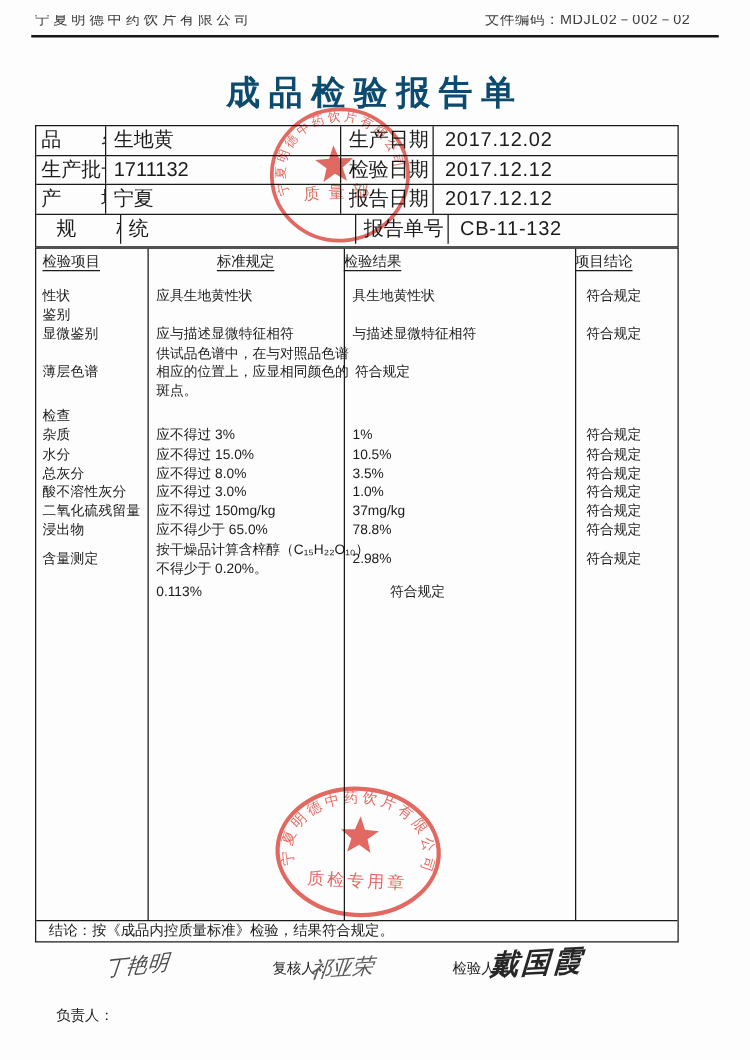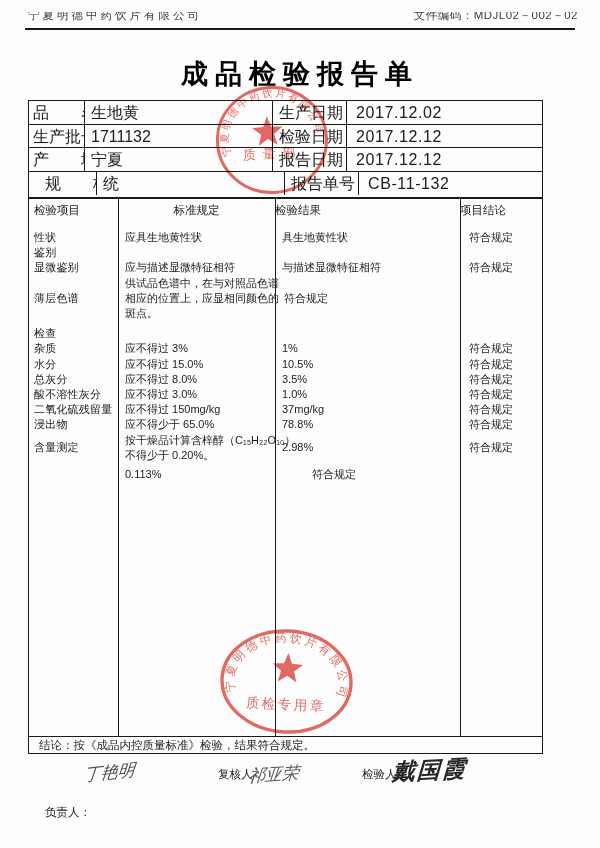--- a/index.html
+++ b/index.html
@@ -4,46 +4,46 @@
 <style>
   html,body{margin:0;padding:0;}
   body{width:600px;height:848px;background:#fdfdfd;position:relative;overflow:hidden;
        font-family:"Liberation Sans","DejaVu Sans",sans-serif;color:#1b1b1b;}
 
   
   .hdr-clip{position:absolute;top:12px;height:17px;overflow:hidden;}
   .hdr-text{display:block;margin-top:-4px;font-size:11.5px;color:#3c3c3c;white-space:nowrap;}
   .hdr-left{left:28px;width:230px;}
   .hdr-left .hdr-text{letter-spacing:3px;}
-  .hdr-right{left:388px;width:190px;text-align:right;}
+  .hdr-right{left:388px;width:190px;}
   .hdr-right .hdr-text{letter-spacing:.5px;}
   .hdr-rule{position:absolute;left:25px;top:28px;width:550px;height:2px;background:#161616;}
 
   
   .title{position:absolute;left:0;top:56px;width:100%;text-align:center;
          font-family:"Liberation Serif","DejaVu Serif",serif;
-         font-size:27px;font-weight:700;letter-spacing:7px;color:#000000;}
+         font-size:27px;font-weight:700;letter-spacing:7px;color:#0c4a6e;}
 
   
   .info-table{position:absolute;left:28px;top:100px;width:515px;height:98px;
               border:1.6px solid #1a1a1a;box-sizing:border-box;}
   .info-row{display:flex;height:23.6px;border-bottom:1px solid #1a1a1a;box-sizing:border-box;}
   .info-row:last-child{border-bottom:none;margin-left:12px;}
   .info-cell{box-sizing:border-box;font-size:16px;line-height:23px;white-space:nowrap;overflow:hidden;}
   .ic-l1{width:56px;border-right:1px solid #1a1a1a;padding-left:4px;}
   .ic-v1{width:188px;border-right:1px solid #1a1a1a;padding-left:6px;}
   .ic-l2{width:74px;border-right:1px solid #1a1a1a;padding-left:6px;}
   .ic-v2{flex:1;padding-left:9px;letter-spacing:.6px;}
 
   
   .main-table{position:absolute;left:28px;top:198px;width:513px;
               border:1.6px solid #1a1a1a;box-sizing:content-box;background:transparent;}
   .vline{position:absolute;top:0;width:1px;height:537px;background:#1a1a1a;}
   .t-head{display:flex;height:24px;}
-  .th{box-sizing:border-box;font-size:11.5px;line-height:22px;text-underline-offset:3px;}
+  .th{box-sizing:border-box;font-size:11.5px;line-height:22px;text-decoration:underline;text-underline-offset:3px;}
   .th1{width:89px;padding-left:5px;}
   .th2{width:157px;text-align:center;}
   .th3{width:185px;text-align:left;}
   .th4{width:82px;text-align:left;}
   .t-body{height:513px;box-sizing:border-box;padding-top:7px;overflow:hidden;}
   .trow{display:flex;align-items:center;}
   .td{box-sizing:border-box;font-size:11px;}
   .td .line{line-height:15.2px;white-space:nowrap;}
   .td1{width:89px;padding-left:5px;letter-spacing:.2px;}
   .td2{width:157px;padding-left:7px;}

